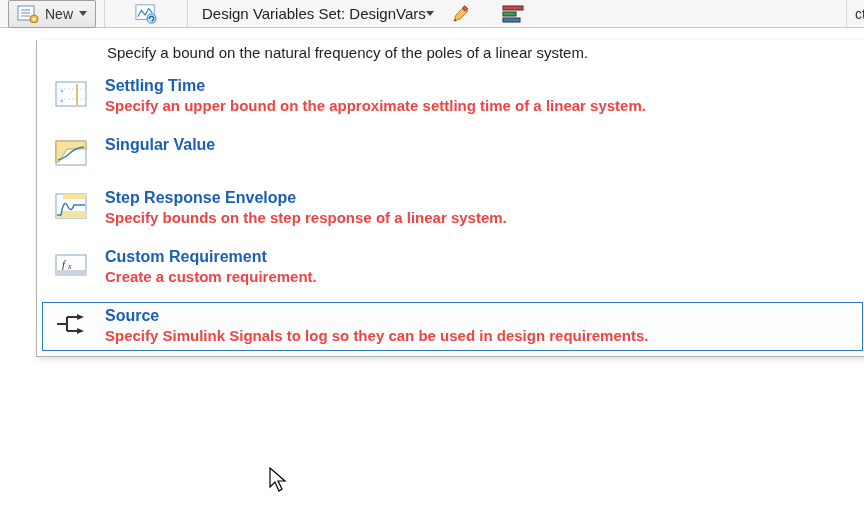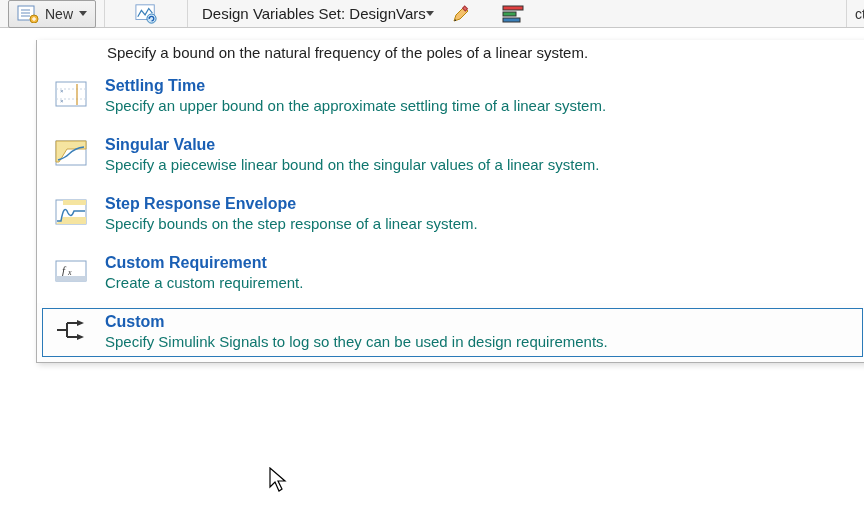--- a/index.html
+++ b/index.html
@@ -99,22 +99,23 @@
     margin-top: 3px;
     display: flex; align-items: center; justify-content: center;
   }
   .menu-item .texts { flex: 1 1 auto; }
   .menu-item .title {
     color: #1a5fb4;
     font-weight: 700;
     font-size: 16px;
   }
   .menu-item .desc {
-    color: #0f766e;
+    color: #ef4444;
     margin-top: 2px;
+    font-weight: bold;
   }
   .section-header {
     background: #eceae8;
     border-top: 1px solid #d0cec9;
     border-bottom: 1px solid #d0cec9;
     padding: 4px 10px;
     font-weight: 700;
     color: #222;
   }
   .menu-item.selected {
@@ -218,21 +219,20 @@
   <div class="menu-item">
     <div class="icon-box">
       <svg width="32" height="26" viewBox="0 0 32 26">
         <rect x="1" y="1" width="30" height="24" fill="#fff" stroke="#88a5c8"></rect>
         <polygon points="1,1 31,1 31,9 12,9 4,22 1,22" fill="#f5e4a0" stroke="#caa648"></polygon>
         <path d="M 3 20 Q 10 18 14 14 Q 20 8 29 7" fill="none" stroke="#3a7fb8" stroke-width="1.4"></path>
       </svg>
     </div>
     <div class="texts">
       <div class="title">Singular Value</div>
-      <div class="desc">Specify a piecewise linear bound on the singular values of a linear system.</div>
     </div>
   </div>
 
   <div class="menu-item">
     <div class="icon-box">
       <svg width="32" height="26" viewBox="0 0 32 26">
         <rect x="1" y="1" width="30" height="24" fill="#fff" stroke="#88a5c8"></rect>
         <polygon points="1,1 31,1 31,6 8,6 8,1" fill="#f5e4a0"></polygon>
         <polygon points="1,25 31,25 31,18 8,18 1,25" fill="#f5e4a0"></polygon>
         <path d="M 2 22 L 6 22 Q 9 4 13 14 Q 16 20 19 12 L 30 12" fill="none" stroke="#3a7fb8" stroke-width="1.5"></path>
@@ -265,21 +265,21 @@
       <svg width="32" height="26" viewBox="0 0 32 26">
         <line x1="2" y1="13" x2="12" y2="13" stroke="#333" stroke-width="2"></line>
         <line x1="12" y1="6" x2="12" y2="20" stroke="#333" stroke-width="2"></line>
         <line x1="12" y1="6" x2="22" y2="6" stroke="#333" stroke-width="2"></line>
         <line x1="12" y1="20" x2="22" y2="20" stroke="#333" stroke-width="2"></line>
         <polygon points="22,3 29,6 22,9" fill="#333"></polygon>
         <polygon points="22,17 29,20 22,23" fill="#333"></polygon>
       </svg>
     </div>
     <div class="texts">
-      <div class="title">Custom</div>
+      <div class="title">Source</div>
       <div class="desc">Specify Simulink Signals to log so they can be used in design requirements.</div>
     </div>
   </div>
 
 </div>
 
 <div class="cursor">
   <svg width="20" height="26" viewBox="0 0 20 26">
     <polygon points="1,1 1,20 6,15 10,24 13,22 9,14 16,14" fill="#fff" stroke="#000" stroke-width="1.2"></polygon>
   </svg>

